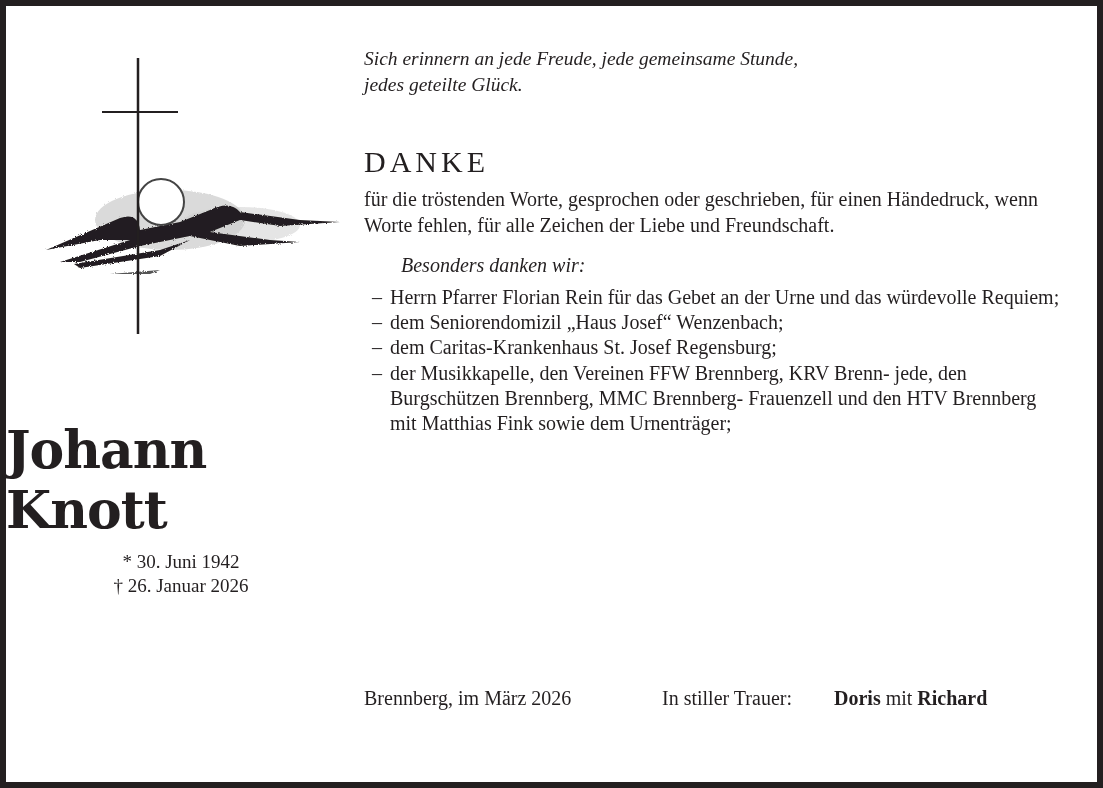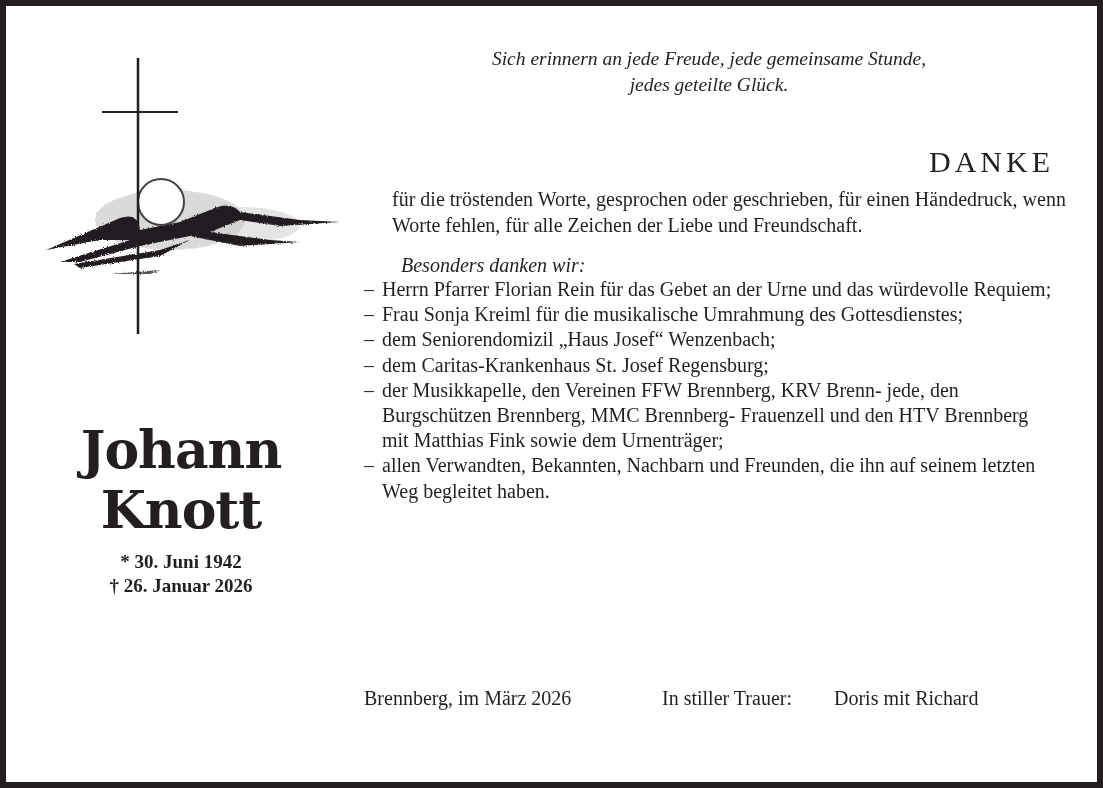--- a/index.html
+++ b/index.html
@@ -1,41 +1,41 @@
 <!DOCTYPE html>
 <html><head>
 <meta charset="utf-8">
 <style>
   html, body { margin: 0; padding: 0; }
   body { width: 1103px; height: 788px; background: #231f20; position: relative; overflow: hidden; }
   .card { position: absolute; left: 6px; top: 6px; width: 1091px; height: 776px; background: #ffffff; color: #231f20;
           font-family: "DejaVu Serif", "Liberation Serif", serif; }
   .left { position: absolute; left: 0; top: 0; width: 350px; height: 776px; }
   .art { position: absolute; left: 34px; top: 44px; width: 300px; height: 290px; }
-  .name { position: absolute; left: 0; width: 350px; text-align: center; font-weight: bold; font-size: 52px; line-height: 58px;
+  .name { position: absolute; left: 0; width: 350px; text-align: left; font-weight: bold; font-size: 52px; line-height: 58px;
           font-family: "DejaVu Serif", serif; letter-spacing: -1px; }
   .name1 { top: 415px; }
   .name2 { top: 475px; }
-  .date { position: absolute; left: 0; width: 350px; text-align: center; font-size: 16px; line-height: 24px; font-family: "Liberation Serif", serif; font-size: 19px; font-weight: bold; }
+  .date { position: absolute; left: 0; width: 350px; text-align: center; font-size: 16px; line-height: 24px; font-family: "Liberation Serif", serif; font-size: 19px; }
   .born { top: 544px; }
   .died { top: 568px; }
 
   .right { position: absolute; left: 358px; top: 0; width: 690px; font-family: "Liberation Serif", serif; font-size: 20px; }
-  .quote { position: absolute; left: 0; top: 40px; width: 690px; text-align: center; font-style: italic; font-size: 19.5px; line-height: 26px; }
-  .danke { position: absolute; left: 0; top: 138px; width: 690px; text-align: right; font-size: 30px; letter-spacing: 4px; line-height: 36px; }
-  .intro { position: absolute; left: 0; top: 180px; width: 690px; line-height: 26px; margin-left: 28px; }
+  .quote { position: absolute; left: 0; top: 40px; width: 690px; text-align: left; font-style: italic; font-size: 19.5px; line-height: 26px; }
+  .danke { position: absolute; left: 0; top: 138px; width: 690px; text-align: left; font-size: 30px; letter-spacing: 4px; line-height: 36px; }
+  .intro { position: absolute; left: 0; top: 180px; width: 690px; line-height: 26px; }
   .besonders { position: absolute; left: 0; top: 246px; width: 690px; font-style: italic; line-height: 26px; margin-left: 37px; }
-  .list { position: absolute; left: 0; top: 271px; width: 690px; margin: 0; padding: 0; list-style: none; line-height: 25.2px; }
+  .list { position: absolute; left: 0; top: 271px; width: 690px; margin: 8px; padding: 0; list-style: none; line-height: 25.2px; }
   .list li { position: relative; padding-left: 18px; }
   .list li::before { content: "–"; position: absolute; left: 0; top: 0; }
   .footer { position: absolute; left: 0; top: 678px; width: 690px; line-height: 28px; }
   .place { position: absolute; left: 0; top: 0; white-space: nowrap; }
   .mourn-label { position: absolute; left: 298px; top: 0; white-space: nowrap; }
   .mourners { position: absolute; left: 470px; top: 0; white-space: nowrap; }
-  b { font-weight: normal; }
+  b { font-weight: bold; }
 </style>
 </head>
 <body>
 
 <div class="card">
   <div class="left">
     <svg class="art" viewBox="0 0 300 290">
       <defs>
         <filter id="rough">
             <feTurbulence type="fractalNoise" baseFrequency="0.9" numOctaves="2" result="n"></feTurbulence>
@@ -62,25 +62,23 @@
   <div class="right">
     <div class="quote">
       <div>Sich erinnern an jede Freude, jede gemeinsame Stunde,</div>
       <div>jedes geteilte Glück.</div>
     </div>
     <div class="danke">DANKE</div>
     <div class="intro">für die tröstenden Worte, gesprochen oder geschrieben, für einen Händedruck, wenn Worte fehlen, für alle Zeichen der Liebe und Freundschaft.</div>
     <div class="besonders">Besonders danken wir:</div>
     <ul class="list">
       <li>Herrn Pfarrer Florian Rein für das Gebet an der Urne und das würdevolle Requiem;</li>
-      <li>Frau Sonja Kreiml für die musikalische Umrahmung des Gottesdienstes;</li>
       <li>dem Seniorendomizil „Haus Josef“ Wenzenbach;</li>
       <li>dem Caritas-Krankenhaus St. Josef Regensburg;</li>
       <li>der Musikkapelle, den Vereinen FFW Brennberg, KRV Brenn- jede, den Burgschützen Brennberg, MMC Brennberg- Frauenzell und den HTV Brennberg mit Matthias Fink sowie dem Urnenträger;</li>
-      <li>allen Verwandten, Bekannten, Nachbarn und Freunden, die ihn auf seinem letzten Weg begleitet haben.</li>
     </ul>
     <div class="footer">
       <span class="place">Brennberg, im März 2026</span>
       <span class="mourn-label">In stiller Trauer:</span>
       <div class="mourners">
         <div><b>Doris</b><span> mit </span><b>Richard</b></div>
       </div>
     </div>
   </div>
 </div>

